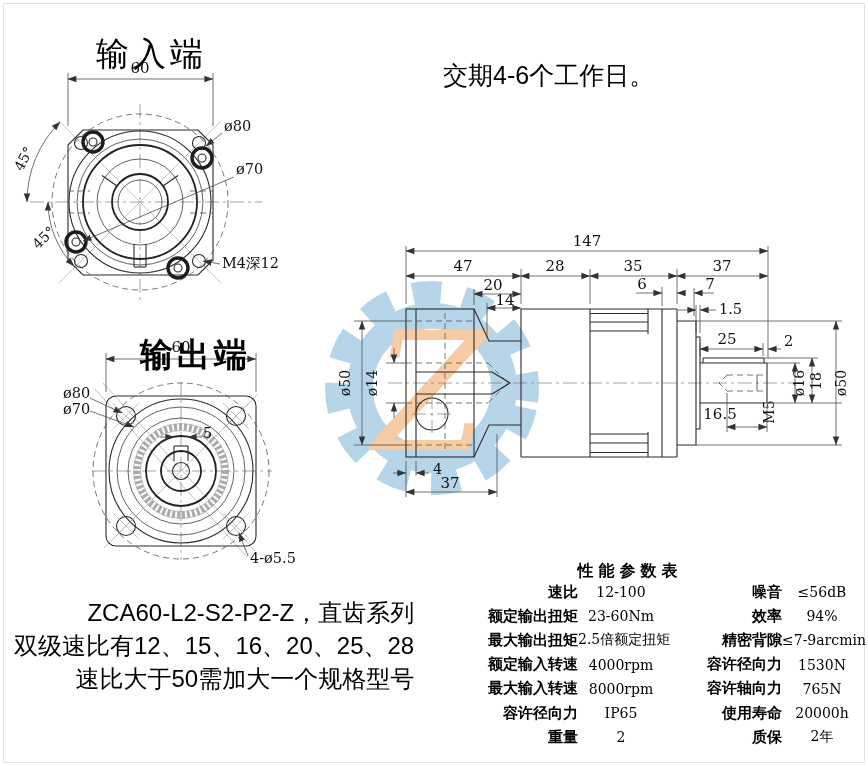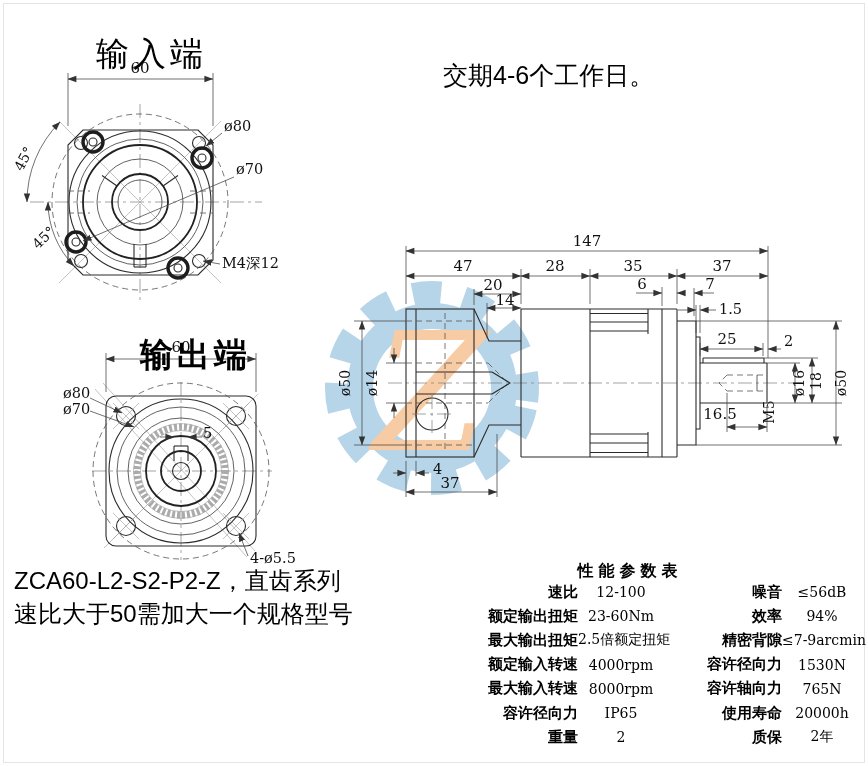--- a/index.html
+++ b/index.html
@@ -291,22 +291,23 @@
   </g>
 </svg>
 
 <div class="view-title layer" style="left:96px;top:32px;">输入端</div>
 <div class="view-title layer" style="left:140px;top:333px;font-weight:bold;">输出端</div>
 
 <div class="note layer" style="left:443px;top:55px;">
   <div>交期4-6个工作日。</div>
 </div>
 
-<div class="note-bl layer" style="left:14px;top:564px;">
+<div class="note-bl layer" style="left:14px;top:596px;text-align:right;">
   <div>ZCA60-L2-S2-P2-Z，直齿系列</div>
+  <div>双级速比有12、15、16、20、25、28</div>
   <div>速比大于50需加大一个规格型号</div>
 </div>
 
 <div class="ptitle">性能参数表</div>
 <div class="ptable">
   <div class="lab">速比</div>
   <div class="val">12-100</div>
   <div class="lab">噪音</div>
   <div class="val">≤56dB</div>
 

